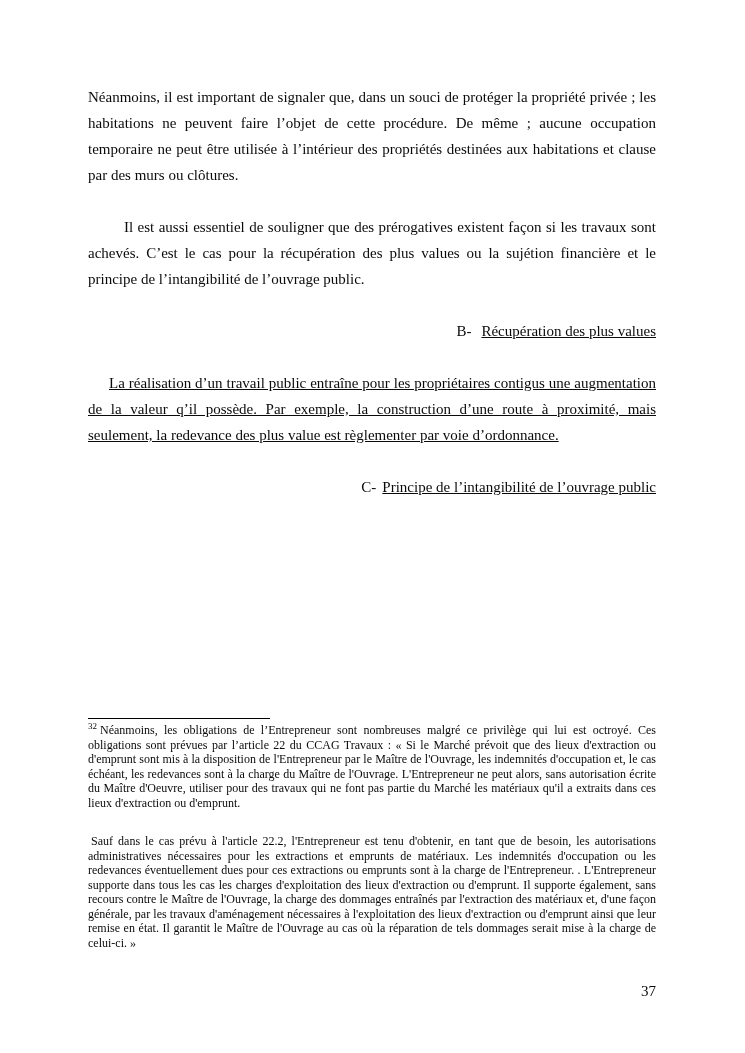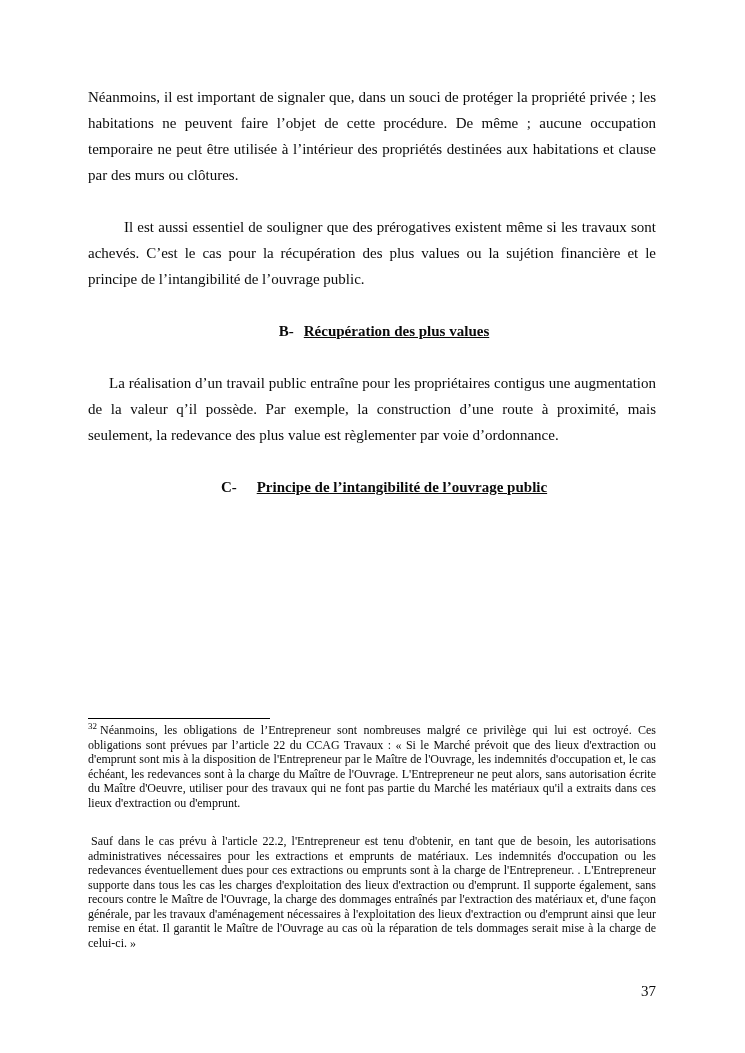--- a/index.html
+++ b/index.html
@@ -22,33 +22,33 @@
     top: 84px;
     width: 568px;
     font-size: 15px;
     line-height: 26px;
     text-align: justify;
   }
   .content p {
     margin: 0 0 26px 0;
   }
   .indent-tab { text-indent: 36px; }
-  .indent-small { text-indent: 21px; }
+  .indent-small { text-indent: 21px; text-decoration: underline; }
   .heading {
-    font-weight: bold;
-    text-align: center;
+    font-weight: normal;
+    text-align: right;
     padding-left: 24px;
     margin: 0 0 26px 0;
   }
   .heading .title {
     text-decoration: underline;
     margin-left: 10px;
   }
   .heading.heading-c .title {
-    margin-left: 20px;
+    margin-left: 6px;
   }
   sup.fnref {
     font-size: 10px;
     line-height: 0;
   }
   .footnote {
     position: absolute;
     left: 88px;
     top: 718px;
     width: 568px;
@@ -83,21 +83,21 @@
 </head>
 <body>
 
 <div class="page">
 
   <div class="content">
 
     <p>Néanmoins, il est important de signaler que, dans un souci de protéger la propriété privée ; les habitations ne peuvent faire l’objet de cette procédure. De même ; aucune occupation temporaire ne peut être utilisée à l’intérieur des propriétés destinées aux habitations et clause par des murs ou clôtures.</p>
 
 
-    <p class="indent-tab">Il est aussi essentiel de souligner que des prérogatives existent même si les travaux sont achevés. C’est le cas pour la récupération des plus values ou la sujétion financière et le principe de l’intangibilité de l’ouvrage public.</p>
+    <p class="indent-tab">Il est aussi essentiel de souligner que des prérogatives existent façon si les travaux sont achevés. C’est le cas pour la récupération des plus values ou la sujétion financière et le principe de l’intangibilité de l’ouvrage public.</p>
 
     <p class="heading heading-b"><span>B-</span><span class="title">Récupération des plus values</span></p>
 
     <p class="indent-small">La réalisation d’un travail public entraîne pour les propriétaires contigus une augmentation de la valeur q’il possède. Par exemple, la construction d’une route à proximité, mais seulement, la redevance des plus value est règlementer par voie d’ordonnance.</p>
 
     <p class="heading heading-c"><span>C-</span><span class="title">Principe de l’intangibilité de l’ouvrage public</span></p>
 
 
   </div>
 

